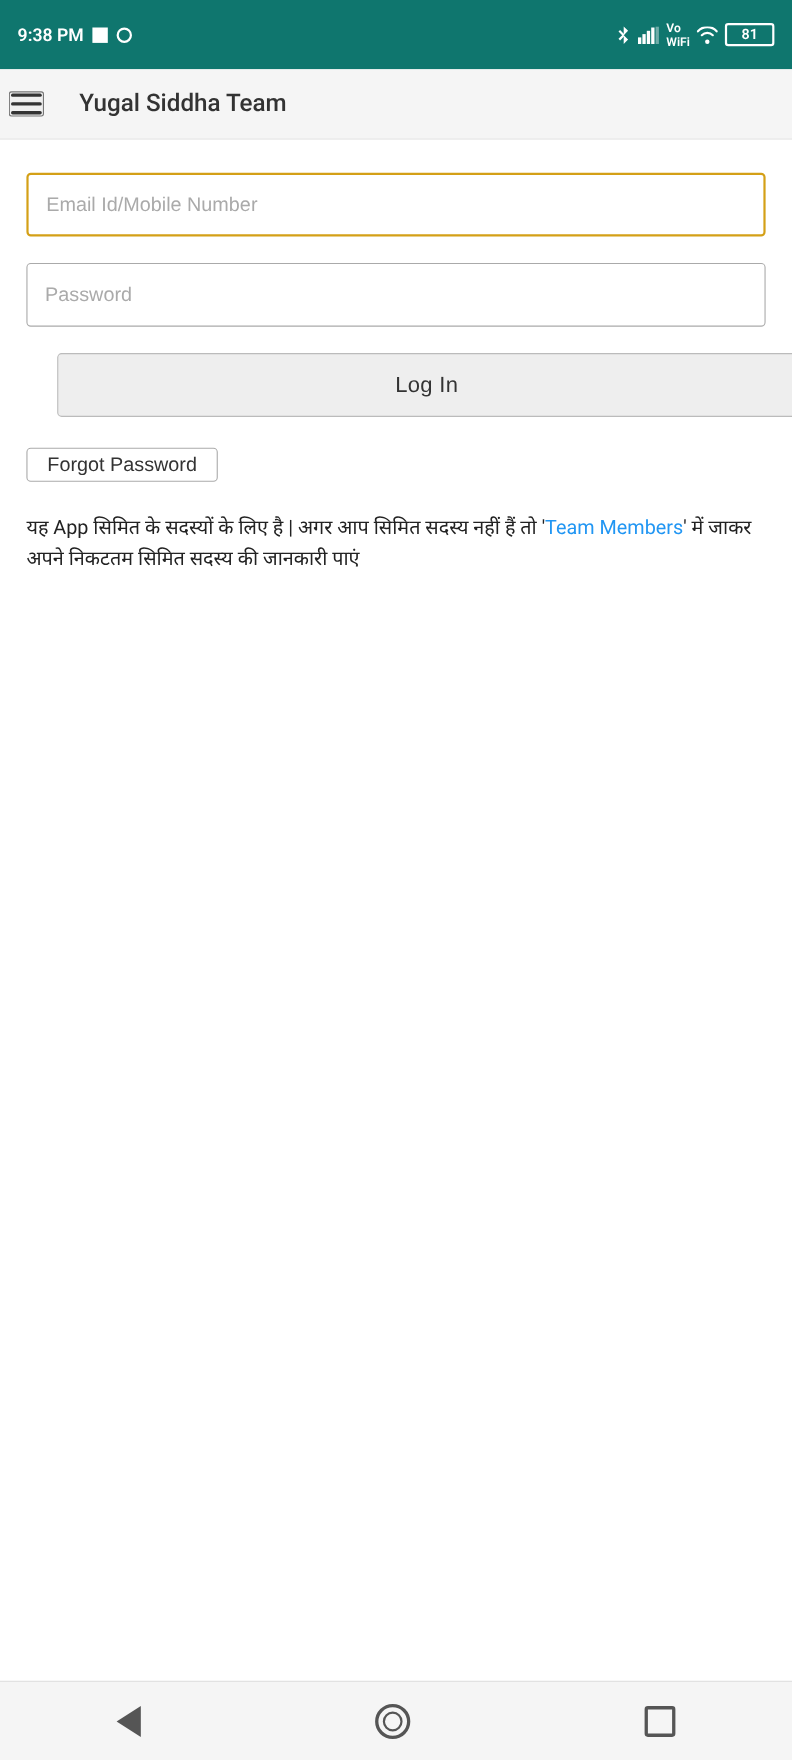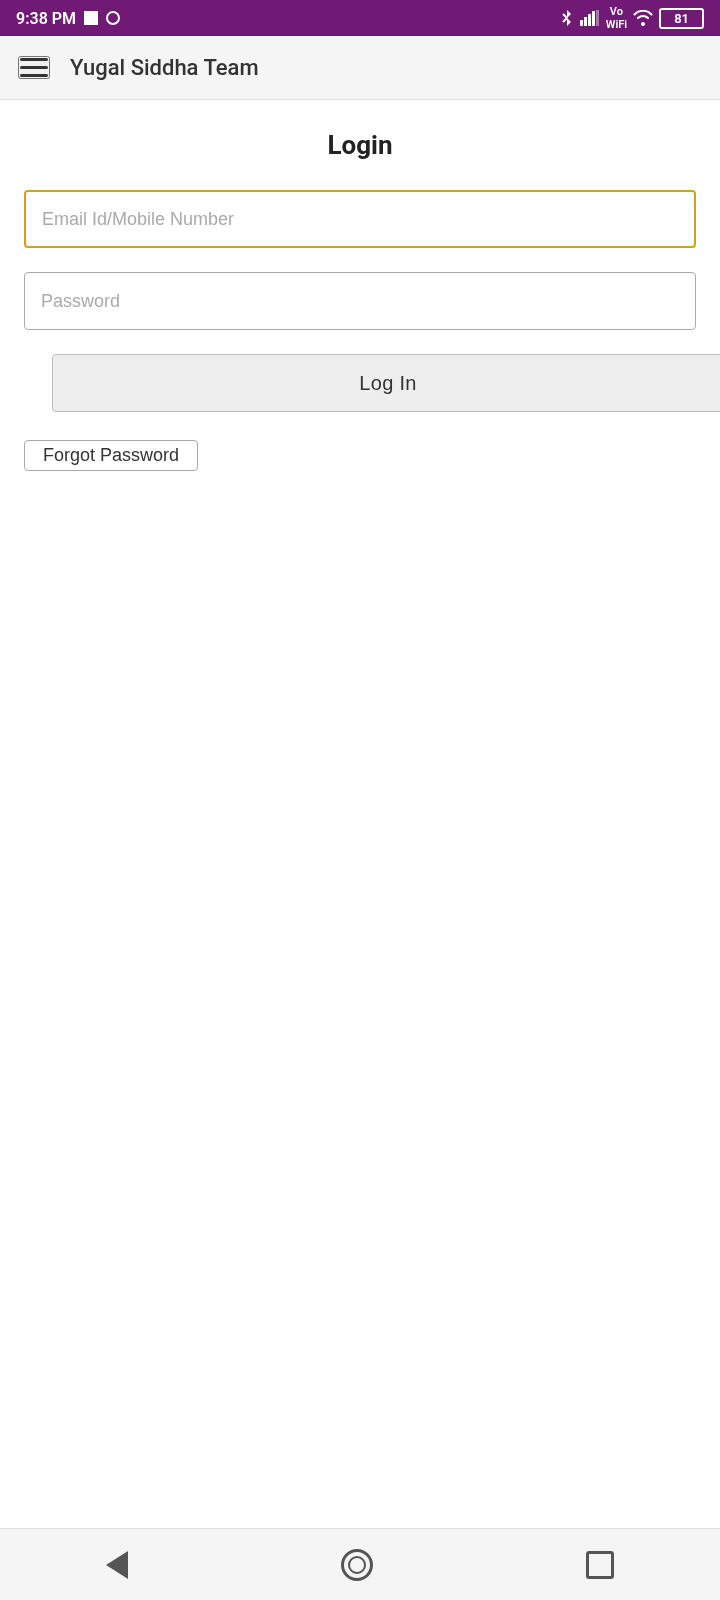--- a/index.html
+++ b/index.html
@@ -9,23 +9,23 @@
       width: 720px;
       min-height: 1600px;
       background: #ffffff;
       font-family: 'Roboto', Arial, sans-serif;
       display: flex;
       flex-direction: column;
     }
 
     
     .status-bar {
-      background: #701a75;
+      background: #0f766e;
       color: #ffffff;
-      height: 36px;
+      height: 63px;
       display: flex;
       align-items: center;
       justify-content: space-between;
       padding: 0 16px;
       flex-shrink: 0;
     }
 
     .status-left {
       font-size: 16px;
       font-weight: 500;
@@ -51,40 +51,39 @@
       height: 14px;
       border: 2px solid white;
       border-radius: 50%;
       display: inline-block;
     }
 
     .status-right {
       display: flex;
       align-items: center;
       gap: 6px;
-      text-align: center;
     }
 
     .battery-box {
       border: 2px solid white;
       border-radius: 3px;
       padding: 1px 13px;
       font-size: 13px;
       font-weight: 600;
       position: relative;
     }
 
     
     .app-bar {
       background: #f5f5f5;
       height: 64px;
       display: flex;
       align-items: center;
-      padding: 0 18px;
-      gap: 20px;
+      padding: 0 8px;
+      gap: 32px;
       border-bottom: 1px solid #e0e0e0;
       flex-shrink: 0;
     }
 
     .hamburger-icon {
       display: flex;
       flex-direction: column;
       gap: 5px;
       cursor: pointer;
     }
@@ -278,30 +277,32 @@
   <button class="hamburger-icon">
     <span></span>
     <span></span>
     <span></span>
   </button>
   <span class="app-title">Yugal Siddha Team</span>
 </div>
 
 <div class="main-content">
 
-  <h1 class="login-title">Login</h1>
 
   <input class="input-field" type="text" placeholder="Email Id/Mobile Number" style="">
 
   <input class="input-field password" type="password" placeholder="Password" style="">
 
   <button class="login-button">Log In</button>
 
   <button class="forgot-password-btn">Forgot Password</button>
 
+  <p class="info-text">
+    <span>यह App सिमित के सदस्यों के लिए है | अगर आप सिमित सदस्य नहीं हैं तो '</span><a class="team-members-link">Team Members</a><span>' में जाकर अपने निकटतम सिमित सदस्य की जानकारी पाएं</span>
+  </p>
 
 </div>
 
 <div class="nav-bar">
   <button class="nav-btn">
     <div class="nav-back-arrow"></div>
   </button>
   <button class="nav-btn">
     <div class="nav-home-circle"></div>
   </button>

